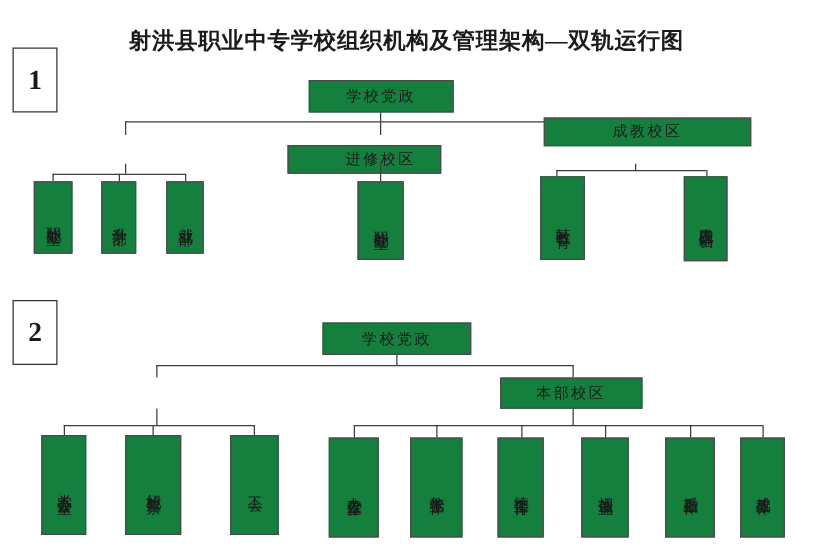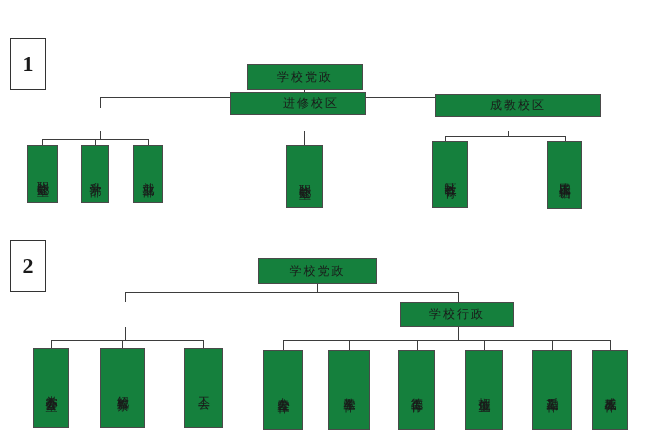--- a/index.html
+++ b/index.html
@@ -27,32 +27,33 @@
   }
   .hline,.vline{position:absolute;background:#3d3d3d;}
   .hline{height:1px;}
   .vline{width:1px;}
 </style>
 </head>
 <body>
 
 <div id="canvas">
 
+  <div class="title">射洪县职业中专学校组织机构及管理架构—双轨运行图</div>
 
   <div class="marker" style="left:10px;top:38px;">1</div>
 
   <div class="node" style="left:247px;top:64px;width:116px;height:26px;">学校党政</div>
 
   <div class="vline" style="left:304px;top:90px;height:7px;"></div>
   <div class="hline" style="left:100px;top:97px;width:409px;"></div>
   <div class="vline" style="left:100px;top:97px;height:11px;"></div>
   <div class="vline" style="left:304px;top:97px;height:11px;"></div>
   <div class="vline" style="left:508px;top:97px;height:11px;"></div>
 
-  <div class="node" style="left:230px;top:92px;width:136px;height:23px;padding-left:26px;">进修校区</div>
+  <div class="node" style="left:230px;top:116px;width:123px;height:23px;padding-left:26px;">进修校区</div>
   <div class="node" style="left:435px;top:94px;width:166px;height:23px;">成教校区</div>
 
   <div class="vline" style="left:100px;top:131px;height:8px;"></div>
   <div class="hline" style="left:42px;top:139px;width:106px;"></div>
   <div class="vline" style="left:42px;top:139px;height:6px;"></div>
   <div class="vline" style="left:95px;top:139px;height:6px;"></div>
   <div class="vline" style="left:148px;top:139px;height:6px;"></div>
 
   <div class="node vert" style="left:27px;top:145px;width:31px;height:58px;">职能处室</div>
   <div class="node vert" style="left:81px;top:145px;width:28px;height:58px;">升学部</div>
@@ -71,21 +72,21 @@
 
   <div class="marker" style="left:10px;top:240px;">2</div>
 
   <div class="node" style="left:258px;top:258px;width:119px;height:26px;">学校党政</div>
 
   <div class="vline" style="left:317px;top:284px;height:8px;"></div>
   <div class="hline" style="left:125px;top:292px;width:334px;"></div>
   <div class="vline" style="left:125px;top:292px;height:10px;"></div>
   <div class="vline" style="left:458px;top:292px;height:10px;"></div>
 
-  <div class="node" style="left:400px;top:302px;width:114px;height:25px;">学校行政</div>
+  <div class="node" style="left:400px;top:302px;width:114px;height:25px;">本部校区</div>
 
   <div class="vline" style="left:125px;top:327px;height:13px;"></div>
   <div class="hline" style="left:51px;top:340px;width:153px;"></div>
   <div class="vline" style="left:51px;top:340px;height:8px;"></div>
   <div class="vline" style="left:122px;top:340px;height:8px;"></div>
   <div class="vline" style="left:203px;top:340px;height:8px;"></div>
 
   <div class="node vert" style="left:33px;top:348px;width:36px;height:80px;">党委办公室</div>
   <div class="node vert" style="left:100px;top:348px;width:45px;height:80px;">纪检监察</div>
   <div class="node vert" style="left:184px;top:348px;width:39px;height:80px;">工会</div>

